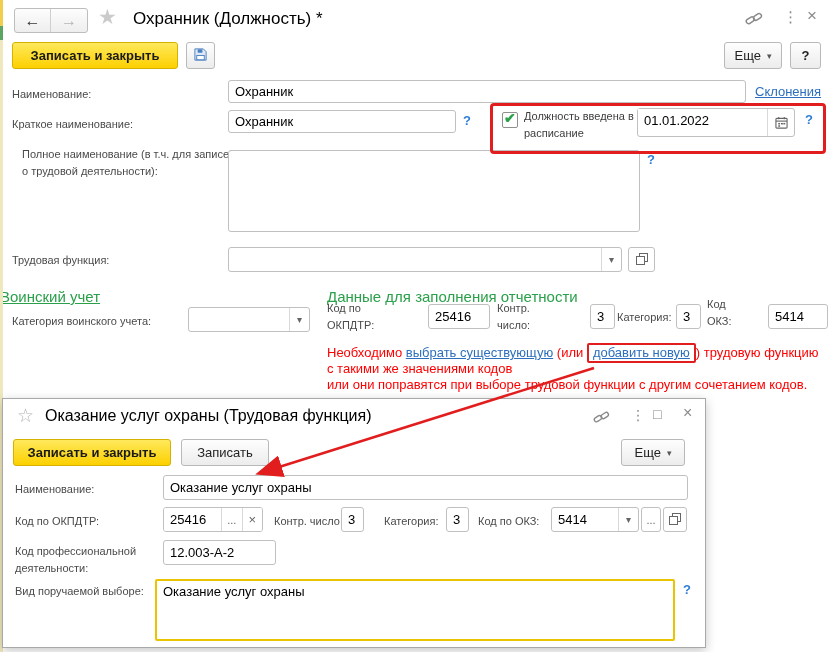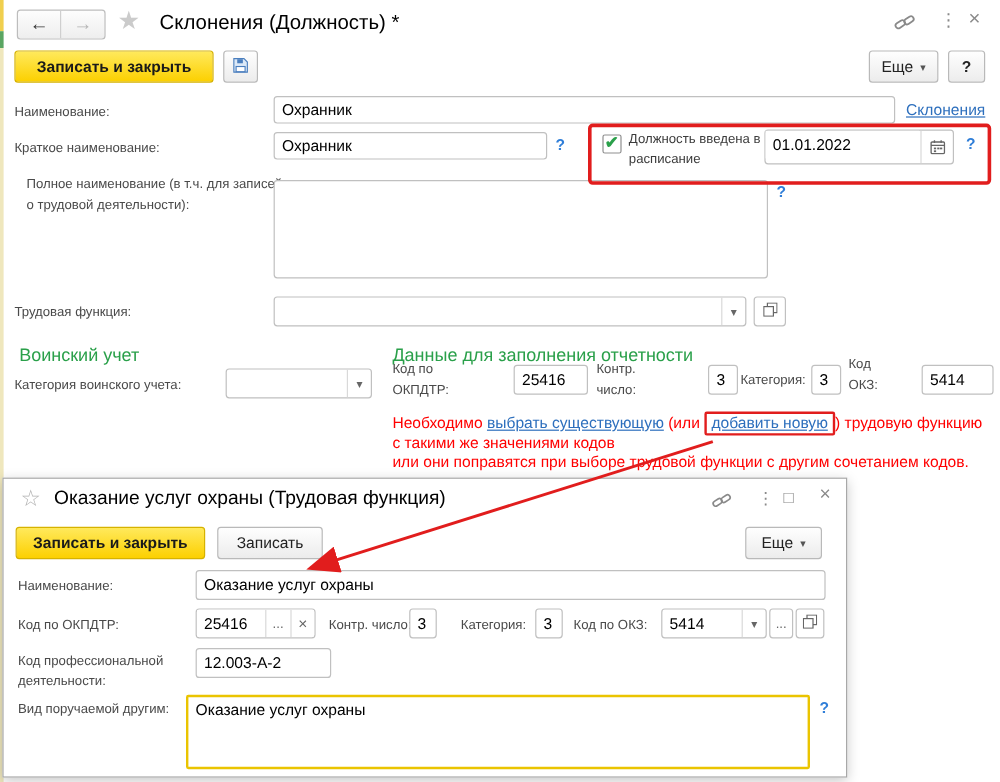--- a/index.html
+++ b/index.html
@@ -49,21 +49,21 @@
 
   <div class="edge" style="height:26px;background:#f0cf4e;"></div>
   <div class="edge" style="top:26px;height:14px;background:#5aa562;"></div>
   <div class="edge" style="top:40px;height:612px;background:#efe7bd;"></div>
 
   <div class="abs" style="left:14px;top:8px;display:flex;border:1px solid #bdbdbd;border-radius:3px;overflow:hidden;background:linear-gradient(#fdfdfd,#eee);">
     <div style="width:36px;height:23px;display:flex;align-items:center;justify-content:center;color:#333;border-right:1px solid #cfcfcf;cursor:pointer;">←</div>
     <div style="width:36px;height:23px;display:flex;align-items:center;justify-content:center;color:#b5b5b5;cursor:pointer;">→</div>
   </div>
   <div class="abs" style="left:98px;top:5px;font-size:21px;color:#cbcbcb;cursor:pointer;">★</div>
-  <div class="title-main" style="left:133px;top:9px;">Склонения (Должность) *</div>
+  <div class="title-main" style="left:133px;top:9px;">Охранник (Должность) *</div>
 
   <div class="winicon" style="left:745px;top:11px;">
     <svg width="18" height="15" viewBox="0 0 18 15">
         <g stroke="#8a8a8a" stroke-width="1.5" fill="none">
           <rect x="1" y="7" width="8.5" height="4.6" rx="2.3" transform="rotate(-33 5.2 9.3)"></rect>
           <rect x="8.2" y="3.6" width="8.5" height="4.6" rx="2.3" transform="rotate(-33 12.5 5.9)"></rect>
         </g>
       </svg>
   </div>
   <div class="winicon" style="left:783px;top:8px;font-size:15px;">⋮</div>
@@ -122,21 +122,21 @@
     <span style="position:absolute;left:6px;top:4px;font-size:13px;color:#000;"></span>
     <span class="caret">▾</span>
   </div>
   <div class="sqbtn" style="left:628px;top:247px;width:27px;height:25px;">
     <span><svg width="12" height="12" viewBox="0 0 12 12">
           <rect x="3.5" y="0.5" width="8" height="8" fill="#fff" stroke="#666"></rect>
           <rect x="0.5" y="3.5" width="8" height="8" fill="#fff" stroke="#666"></rect>
         </svg></span>
   </div>
 
-  <div class="ghead" style="left:16px;top:288px;">Воинский учет</div>
+  <div class="ghead" style="left:0;top:288px;text-decoration:underline;">Воинский учет</div>
   <div class="ghead" style="left:327px;top:288px;">Данные для заполнения отчетности</div>
 
   <div class="lbl" style="left:12px;top:313px;">Категория воинского учета:</div>
   <div class="combo" style="left:188px;top:307px;width:122px;height:25px;">
     <span style="position:absolute;left:6px;top:4px;font-size:13px;"></span>
     <span class="caret">▾</span>
   </div>
 
   <div class="lbl" style="left:327px;top:300px;width:64px;">Код по ОКПДТР:</div>
   <input class="inp" style="left: 428px; top: 304px; width: 62px; height: 25px;" value="25416">
@@ -197,21 +197,21 @@
     <div class="sqbtn" style="left:660px;top:108px;width:24px;height:25px;">
       <span><svg width="12" height="12" viewBox="0 0 12 12">
             <rect x="3.5" y="0.5" width="8" height="8" fill="#fff" stroke="#666"></rect>
             <rect x="0.5" y="3.5" width="8" height="8" fill="#fff" stroke="#666"></rect>
           </svg></span>
     </div>
 
     <div class="lbl" style="left:12px;top:144px;width:150px;">Код профессиональной деятельности:</div>
     <input class="inp" style="left: 160px; top: 141px; width: 113px; height: 25px;" value="12.003-А-2">
 
-    <div class="lbl" style="left:12px;top:184px;width:140px;">Вид поручаемой другим:</div>
+    <div class="lbl" style="left:12px;top:184px;width:140px;">Вид поручаемой выборе:</div>
     <textarea class="inp" style="left: 152px; top: 180px; width: 520px; height: 62px; border: 2px solid rgb(234, 196, 0); border-radius: 2px;">Оказание услуг охраны</textarea>
     <div class="help" style="left:680px;top:183px;">?</div>
   </div>
 
   <svg id="arrow-overlay" width="833" height="652">
     <defs>
       <marker id="ah" markerWidth="11" markerHeight="9" refX="9" refY="4.5" orient="auto">
         <path d="M0,0 L11,4.5 L0,9 z" fill="#e11d1d"></path>
       </marker>
     </defs>

